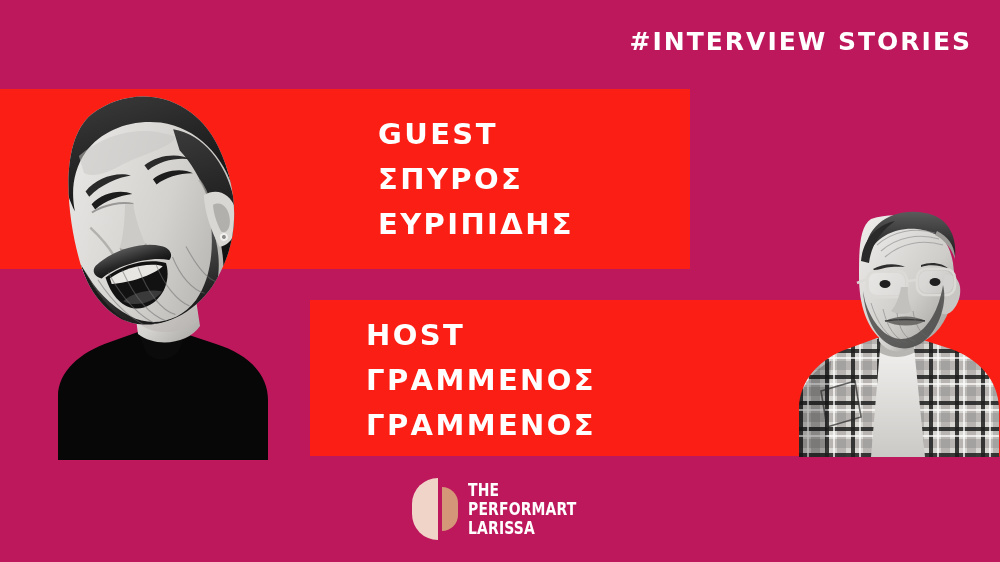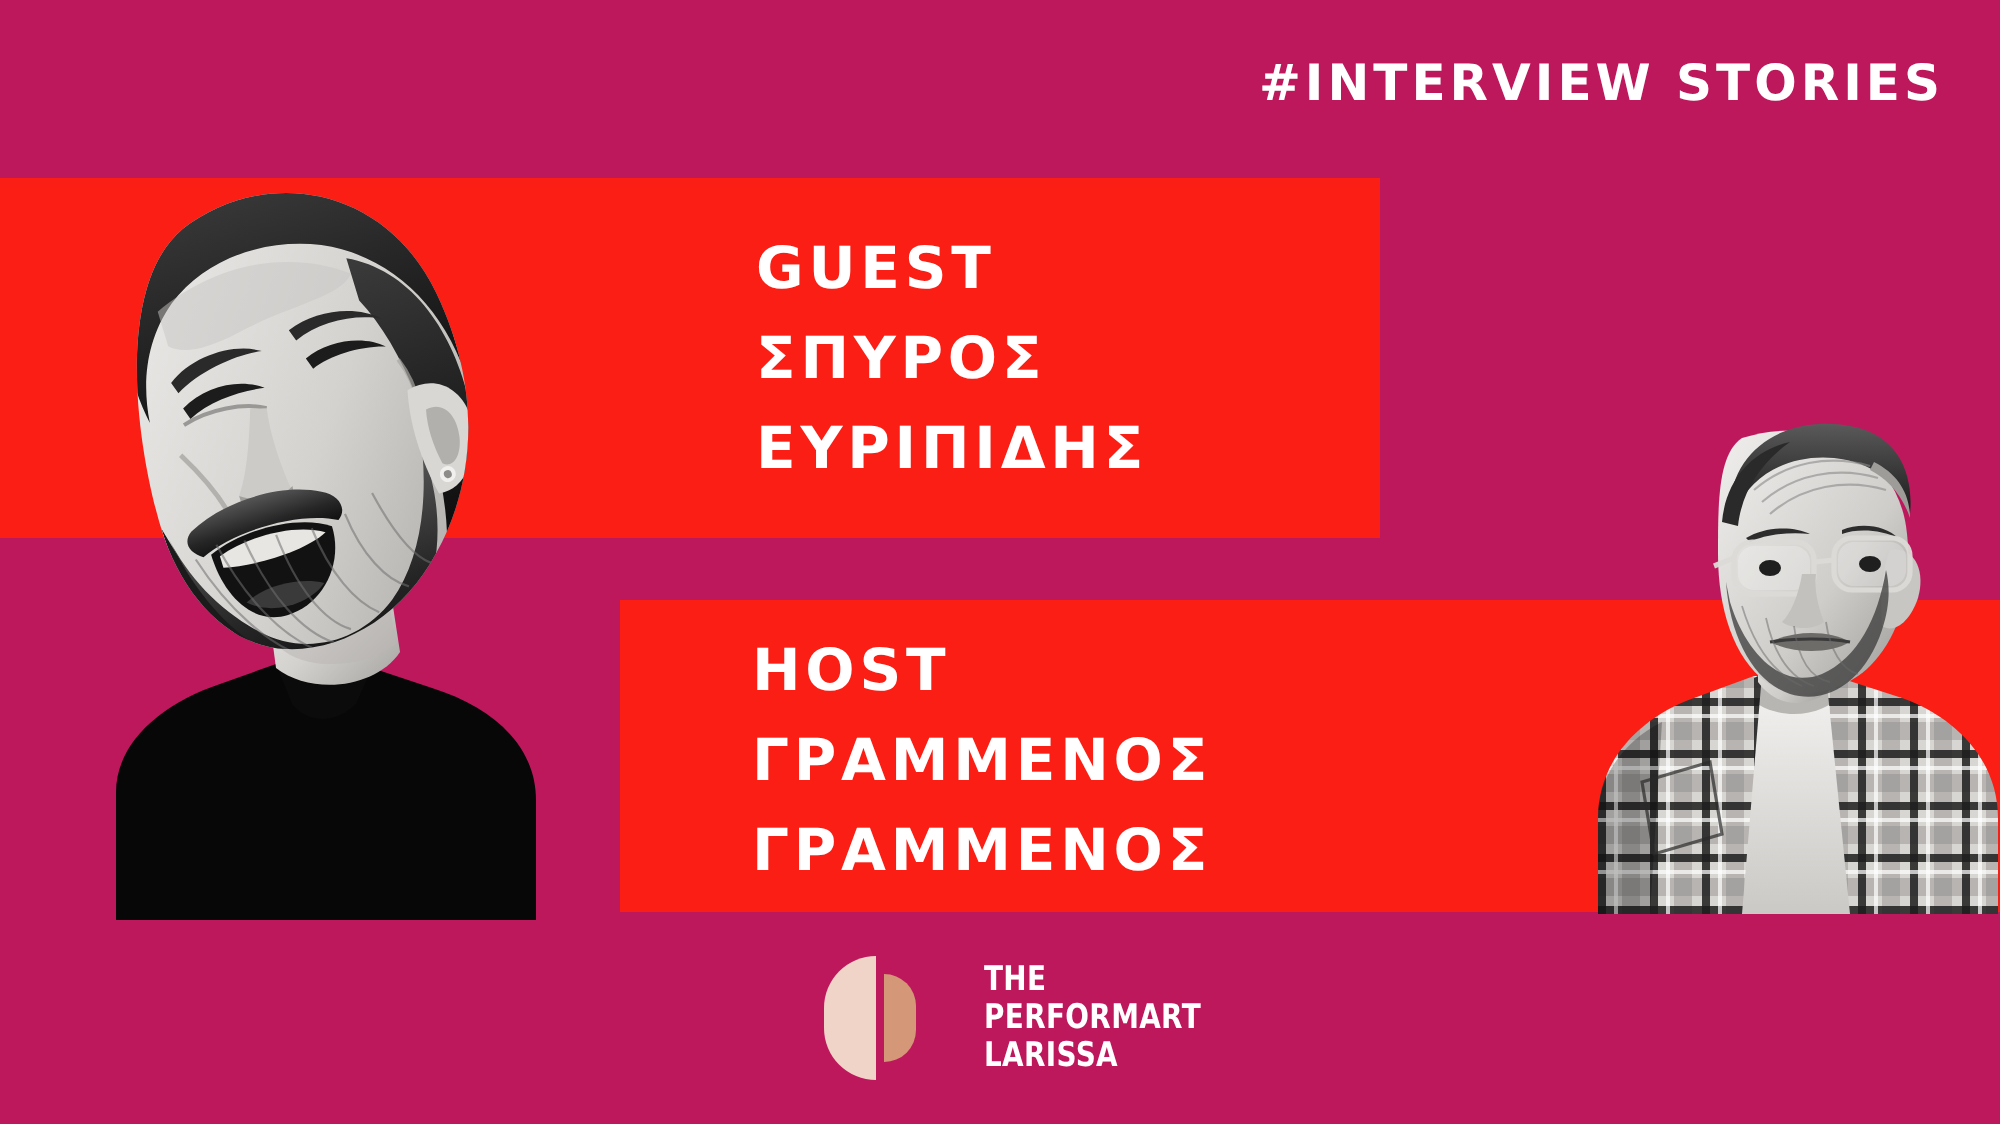--- a/index.html
+++ b/index.html
@@ -22,32 +22,32 @@
   }
 
   
   .credit{position:absolute;z-index:6;color:#ffffff;}
   .credit .line{
     font-size:29px;font-weight:700;letter-spacing:2.4px;
     line-height:45px;white-space:nowrap;
     font-family:"DejaVu Sans",sans-serif;
   }
   #credit-guest{left:366px;top:112px;margin-left:12px;}
-  #credit-host{left:376px;top:313px;}
+  #credit-host{left:366px;top:313px;}
 
   
   .portrait{position:absolute;z-index:5;}
 
   #portrait-left{left:10px;top:60px;width:300px;height:400px;}
   #portrait-right{right:0px;top:205px;width:215px;height:252px;}
 
   .portrait svg{display:block;width:100%;height:100%;}
 
   
-  #logo{position:absolute;left:412px;top:478px;display:flex;align-items:center;z-index:7;gap:24px;}
+  #logo{position:absolute;left:412px;top:478px;display:flex;align-items:center;z-index:7;}
   #logo-mark{position:relative;width:46px;height:62px;margin-right:10px;}
   #mark-left{
     position:absolute;left:0;top:0;width:26px;height:62px;
     background:#F0D4C8;border-radius:26px 0 0 26px;
   }
   #mark-right{
     position:absolute;left:30px;top:9px;width:16px;height:44px;
     background:#D49878;border-radius:0 22px 22px 0;
   }
   #logo-text{color:#ffffff;}

